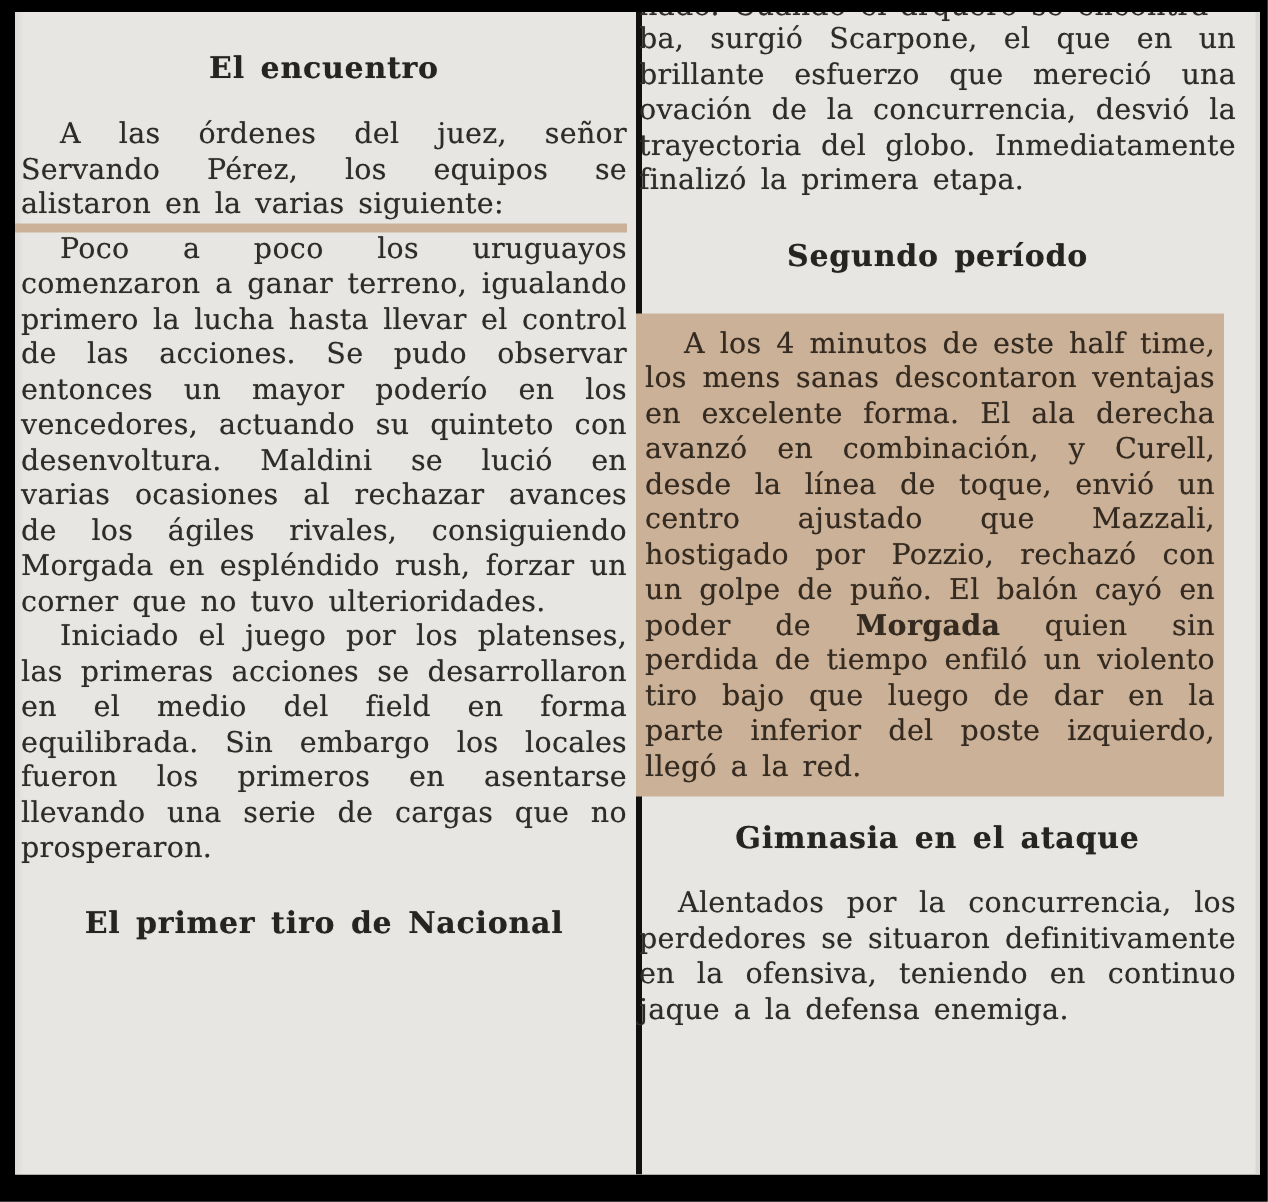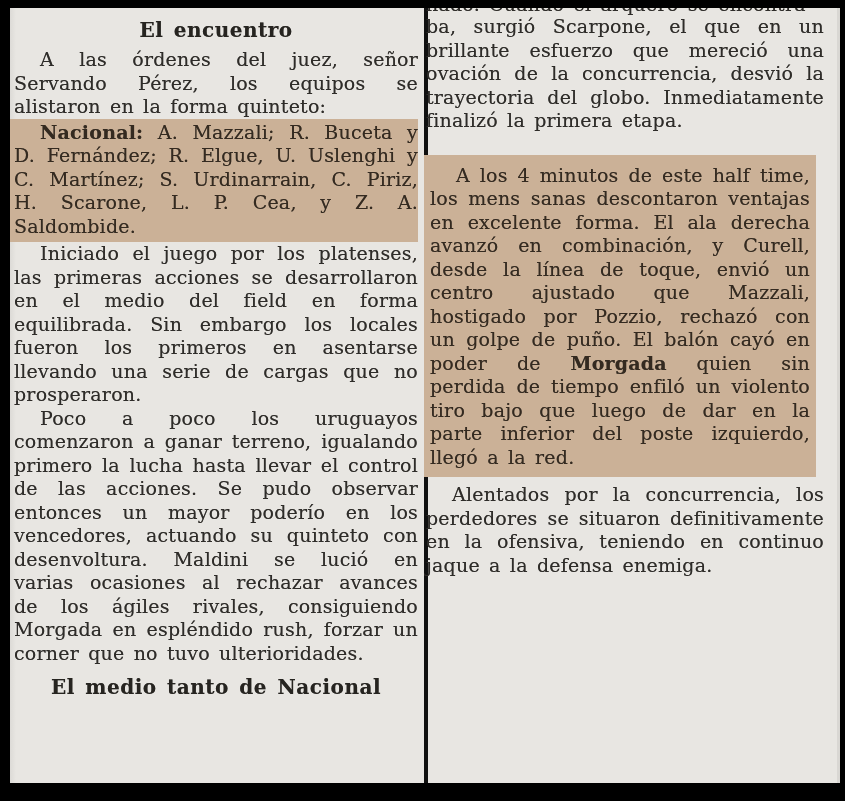--- a/index.html
+++ b/index.html
@@ -54,21 +54,21 @@
     word-spacing: 3px;
   }
   .column.left  { left: 4px;  width: 404px; }
   .column.right { left: 416px; width: 398px; }
   p {
     margin: 0;
     text-indent: 26px;
   }
   p.noindent { text-indent: 0; }
   h2 {
-    margin: 0;
+    margin: 15px;
     font-size: 20px;
     line-height: 24px;
     font-weight: bold;
     text-align: center;
     text-indent: 0;
     letter-spacing: 0.5px;
     color: #262420;
   }
   .hl-block {
     background: var(--highlight);
@@ -106,55 +106,56 @@
 </head>
 <body>
 
 <div class="paper">
 
   <div class="column left">
     <div class="spacer-m"></div>
     <h2>El encuentro</h2>
     <div class="spacer-s"></div>
 
-    <p>A las órdenes del juez, señor Servando Pérez, los equipos se alistaron en la forma quinteto:</p>
+    <p>A las órdenes del juez, señor Servando Pérez, los equipos se alistaron en la varias siguiente:</p>
 
     <div class="hl-block">
-      <p><b>Nacional:</b><span> A. Mazzali; R. Buceta y D. Fernández; R. Elgue, U. Uslenghi y C. Martínez; S. Urdinarrain, C. Piriz, H. Scarone, L. P. Cea, y Z. A. Saldombide.</span></p>
     </div>
+
+    <p>Poco a poco los uruguayos comenzaron a ganar terreno, igualando primero la lucha hasta llevar el control de las acciones. Se pudo observar entonces un mayor poderío en los vencedores, actuando su quinteto con desenvoltura. Maldini se lució en varias ocasiones al rechazar avances de los ágiles rivales, consiguiendo Morgada en espléndido rush, forzar un corner que no tuvo ulterioridades.</p>
 
     <p>Iniciado el juego por los platenses, las primeras acciones se desarrollaron en el medio del field en forma equilibrada. Sin embargo los locales fueron los primeros en asentarse llevando una serie de cargas que no prosperaron.</p>
 
-    <p>Poco a poco los uruguayos comenzaron a ganar terreno, igualando primero la lucha hasta llevar el control de las acciones. Se pudo observar entonces un mayor poderío en los vencedores, actuando su quinteto con desenvoltura. Maldini se lució en varias ocasiones al rechazar avances de los ágiles rivales, consiguiendo Morgada en espléndido rush, forzar un corner que no tuvo ulterioridades.</p>
-
     <div class="spacer-m"></div>
-    <h2>El medio tanto de Nacional</h2>
+    <h2>El primer tiro de Nacional</h2>
 
   </div>
 
   <div class="col-divider"></div>
 
   <div class="column right">
     <p class="clipped-top noindent">
         <span>nado. Cuando el arquero se encontra-</span>
       </p>
 
     <p class="noindent">ba, surgió Scarpone, el que en un brillante esfuerzo que mereció una ovación de la concurrencia, desvió la trayectoria del globo. Inmediatamente finalizó la primera etapa.</p>
 
     <div class="spacer-m"></div>
+    <h2>Segundo período</h2>
     <div class="spacer-s"></div>
 
 
     <div class="spacer-s"></div>
 
     <div class="hl-block">
       <div class="spacer-s"></div>
       <p><span>A los 4 minutos de este half time, los mens sanas descontaron ventajas en excelente forma. El ala derecha avanzó en combinación, y Curell, desde la línea de toque, envió un centro ajustado que Mazzali, hostigado por Pozzio, rechazó con un golpe de puño. El balón cayó en poder de </span><b>Morgada</b><span> quien sin perdida de tiempo enfiló un violento tiro bajo que luego de dar en la parte inferior del poste izquierdo, llegó a la red.</span></p>
     </div>
 
+    <h2>Gimnasia en el ataque</h2>
     <div class="spacer-s"></div>
 
     <p>Alentados por la concurrencia, los perdedores se situaron definitivamente en la ofensiva, teniendo en continuo jaque a la defensa enemiga.</p>
 
   </div>
 
   <div class="edge-strip-right"></div>
 </div>
 
 </body></html>

